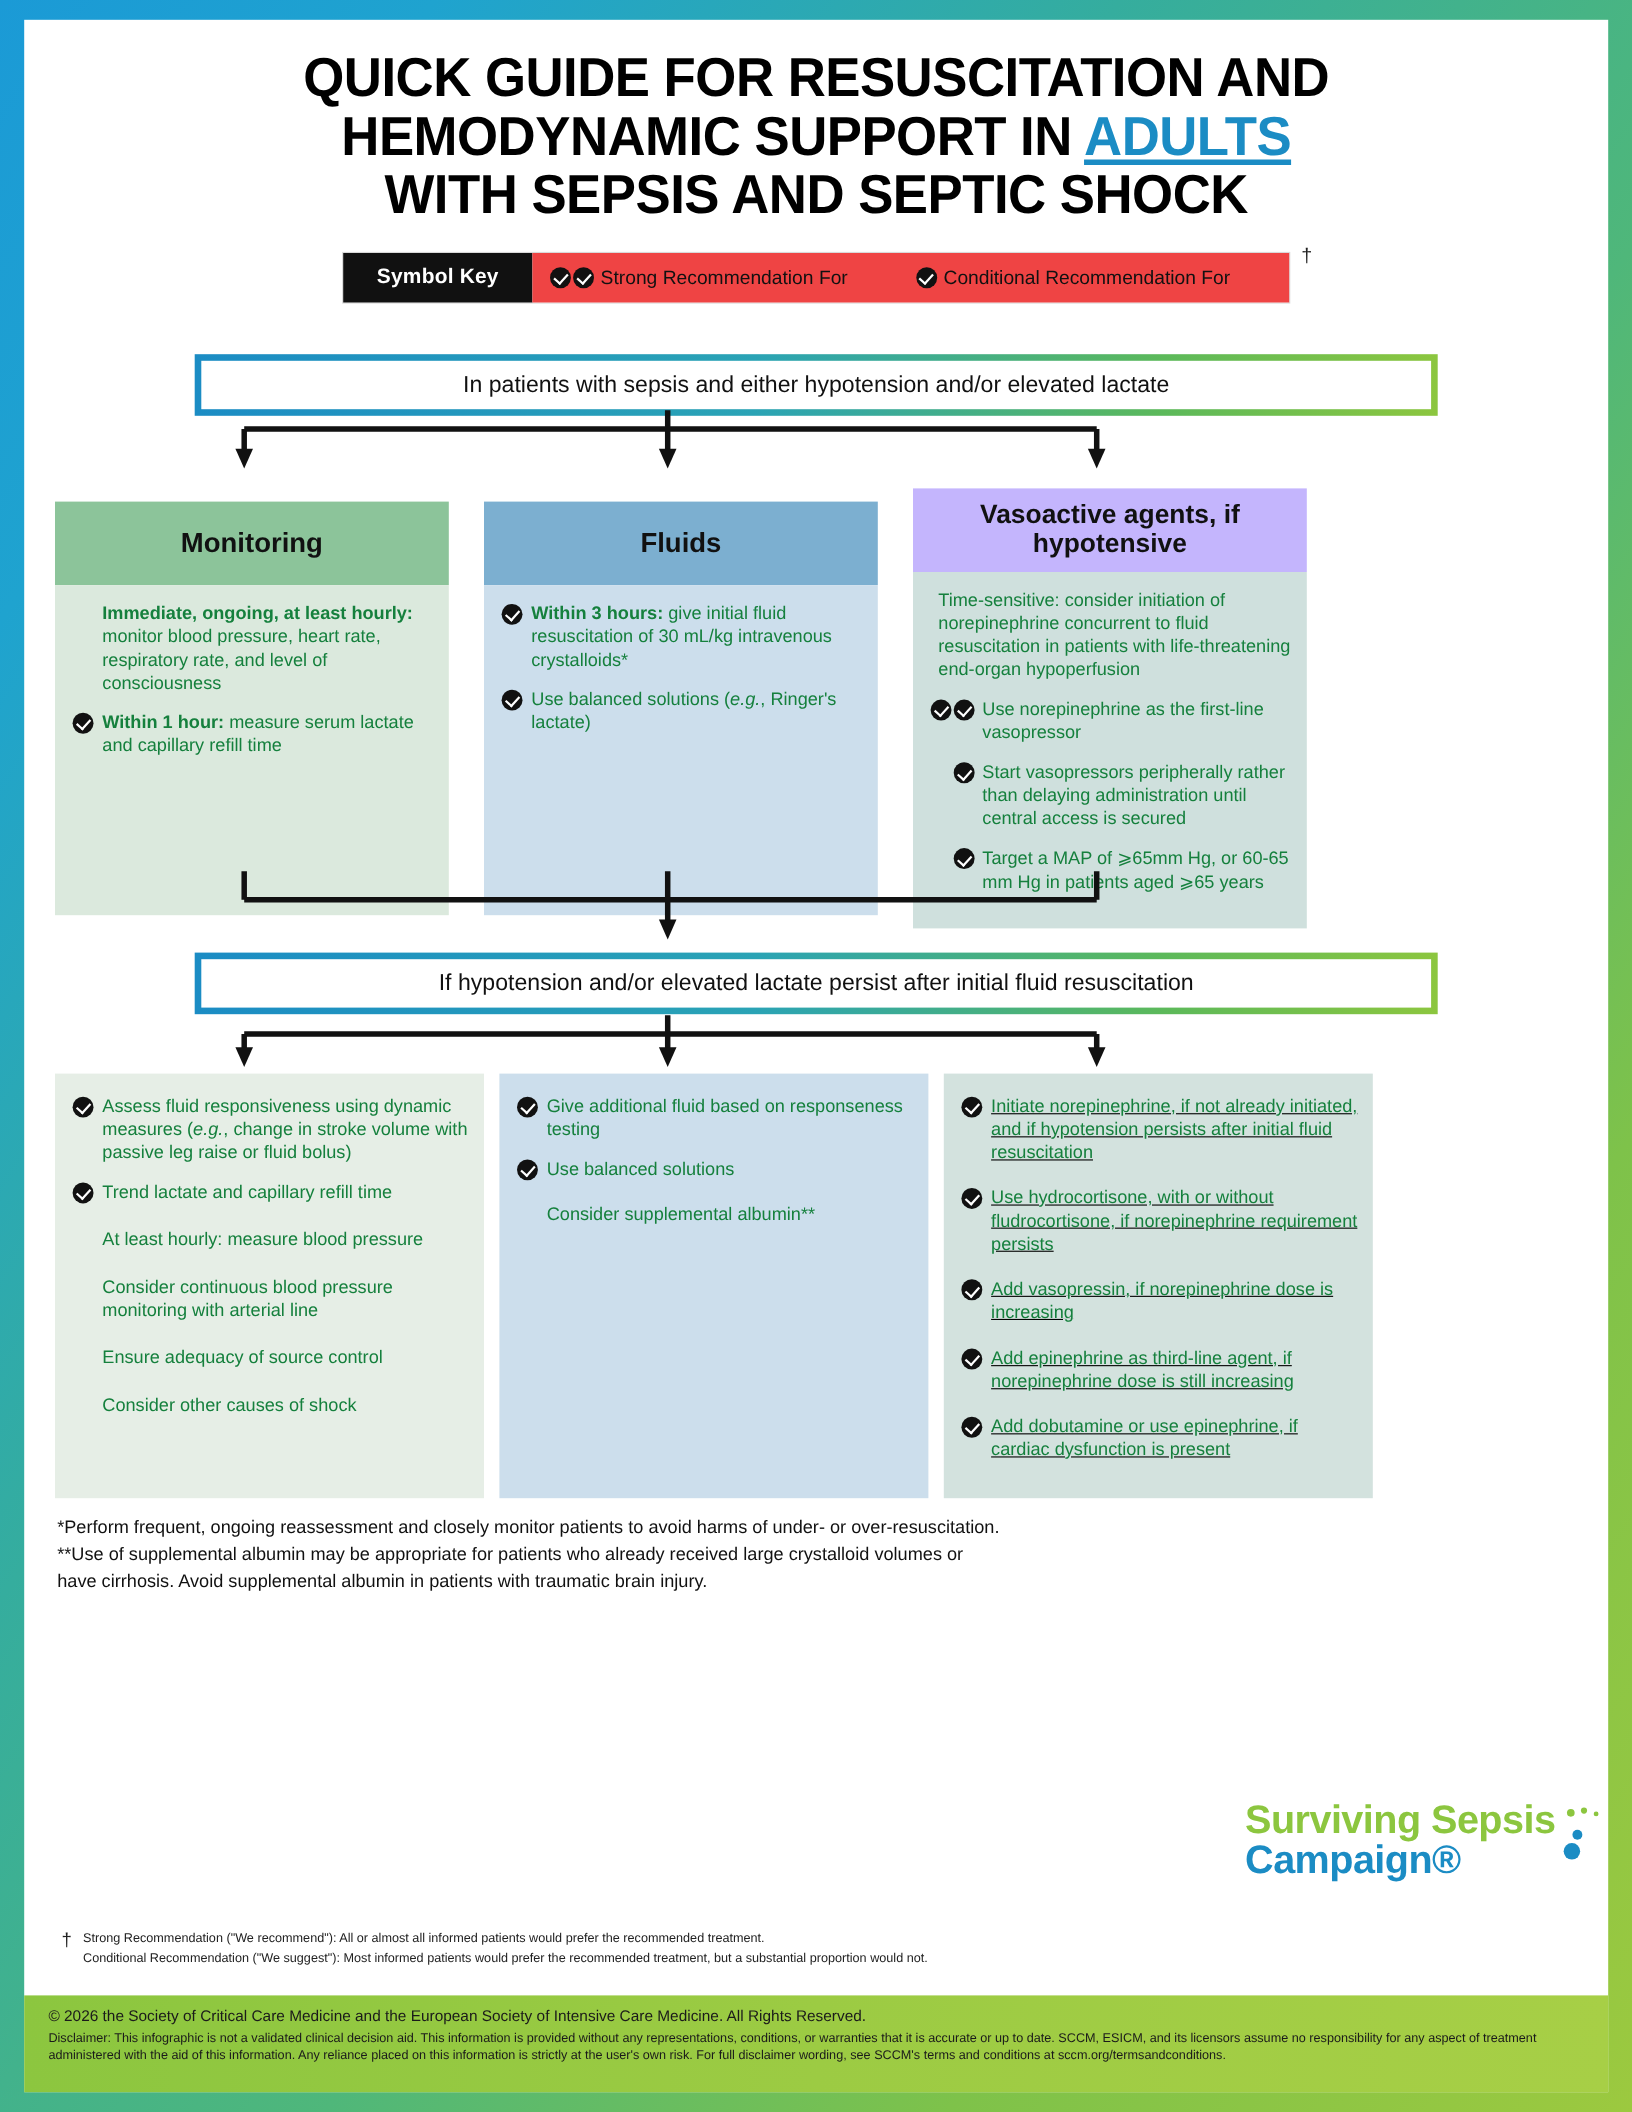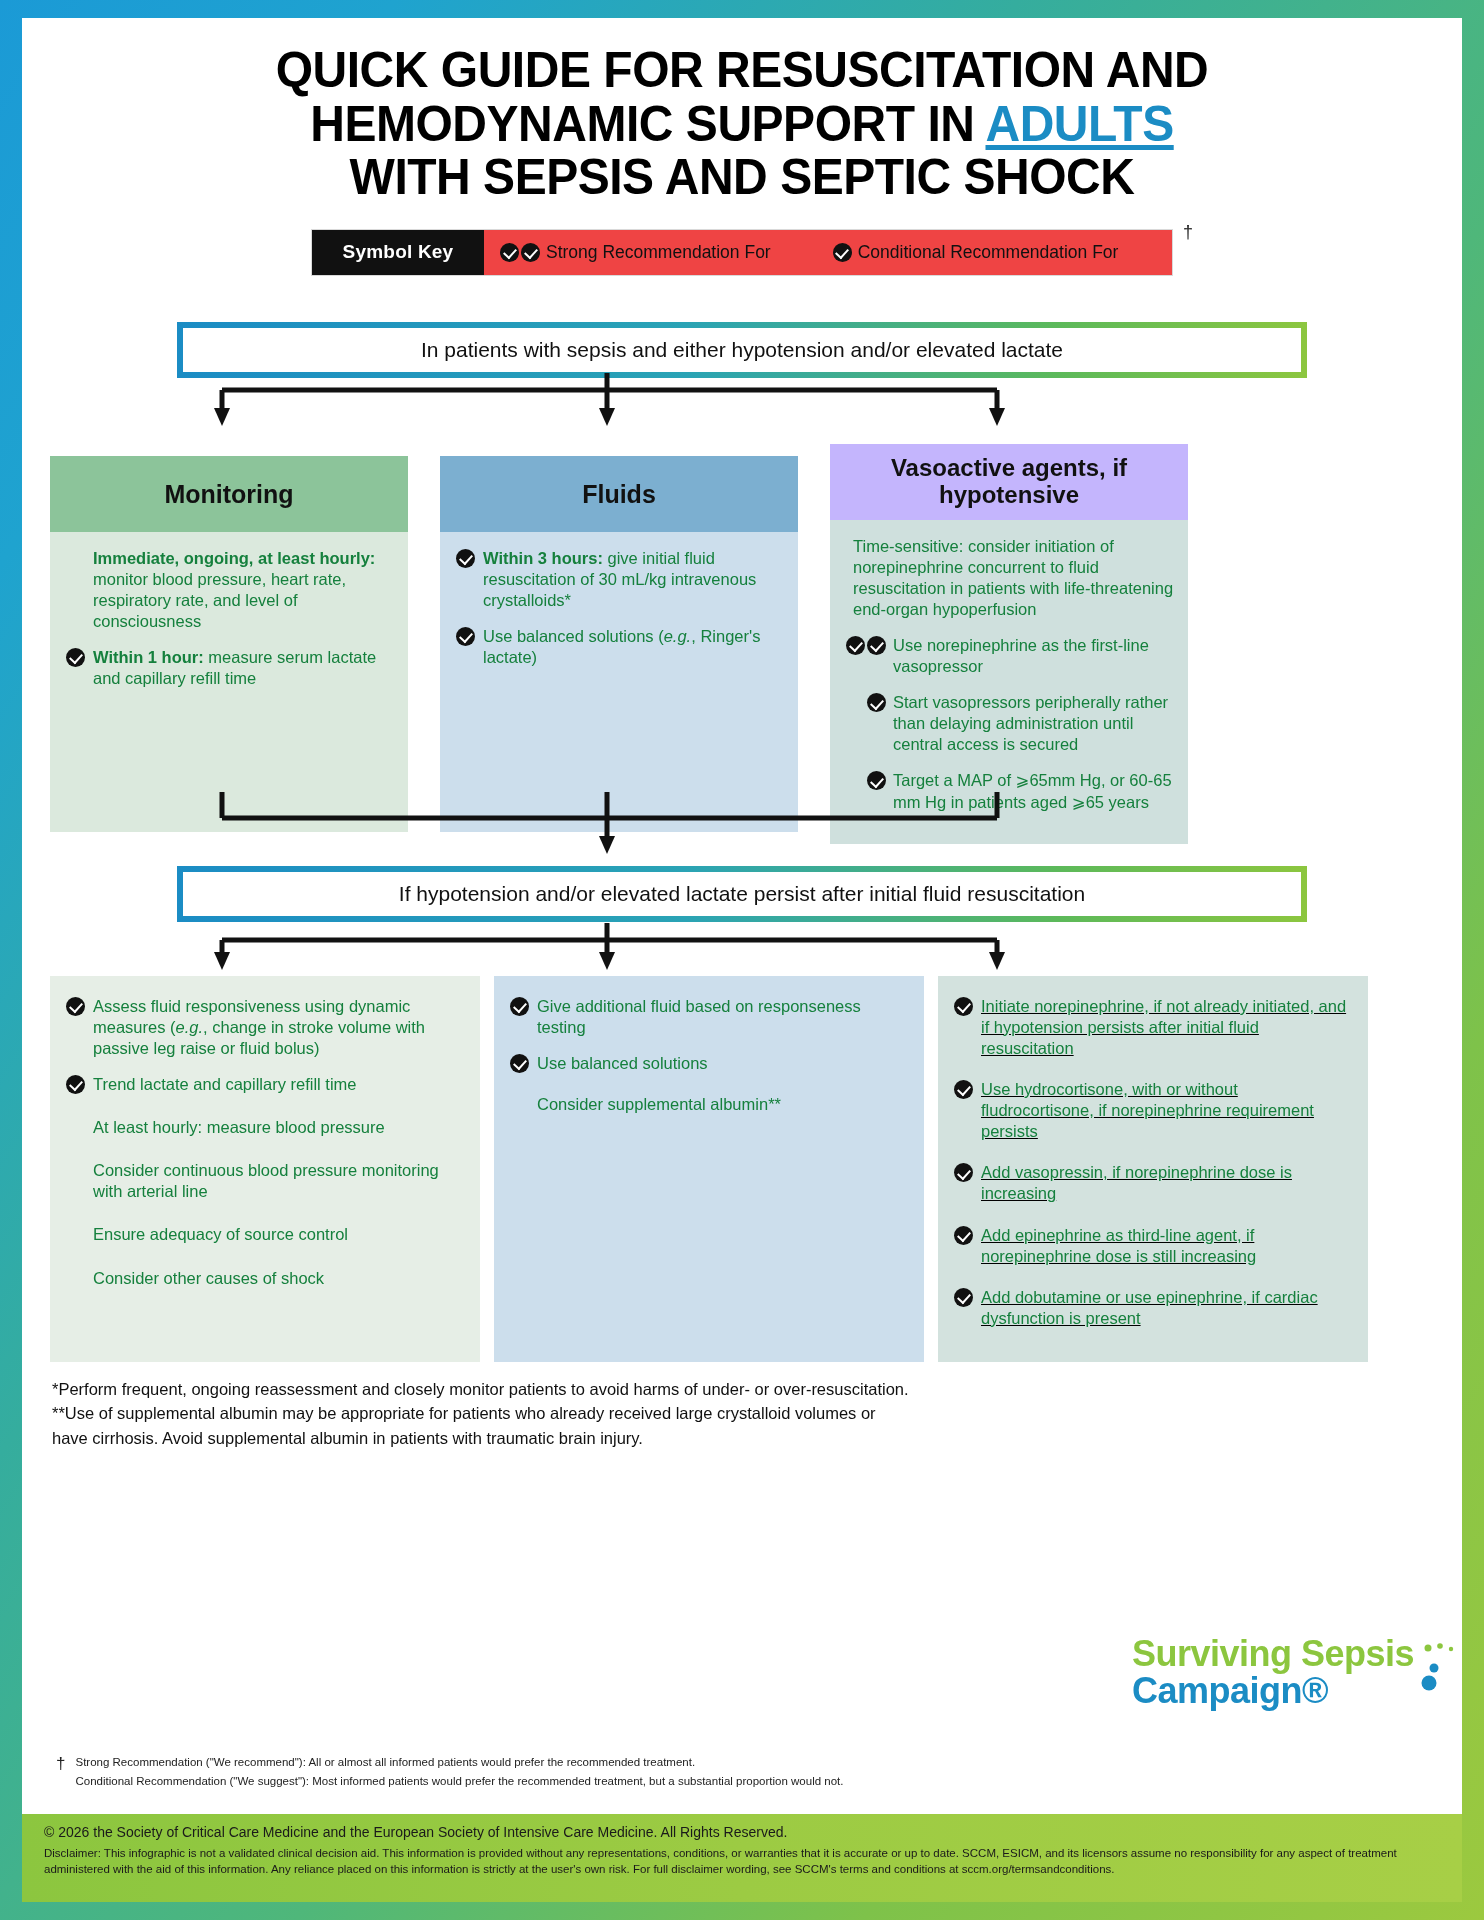--- a/index.html
+++ b/index.html
@@ -96,21 +96,21 @@
   .bl .icons.dbl { width: 40px; }
   .bl .icons.one { width: 20px; }
   .bl .icons.none { width: 20px; }
   .bl .txt { flex: 1; }
   .bl b { font-weight: 700; }
   .bl i { font-style: italic; }
   .noicon { padding-left: 27px; }
 
   
   .cols2 { display: flex; gap: 14px; padding: 0 28px; }
-  .card2 { width: 430px; padding: 20px 14px 18px 16px; min-height: 360px; }
+  .card2 { width: 390px; padding: 20px 14px 18px 16px; min-height: 360px; }
   .c2green { background: #e6eee6; }
   .c2blue  { background: #ccdeec; }
   .c2teal  { background: #d3e2de; text-decoration: underline; }
 
   
   .fnotes { padding: 16px 30px 0 30px; font-size: 16.5px; line-height: 1.35; color: #111; }
   .fnotes p { margin-bottom: 2px; }
 
   
   .logo { position: absolute; right: 48px; bottom: 192px; text-align: left; }

